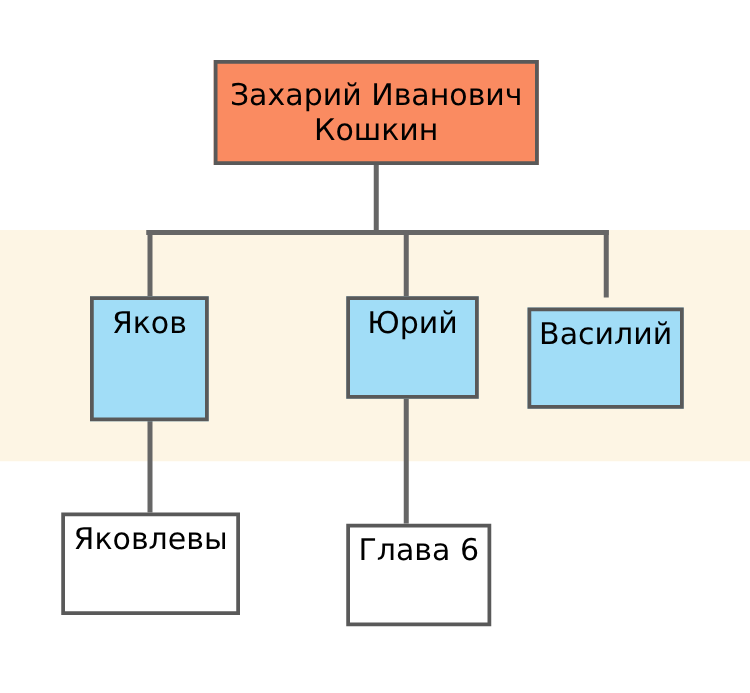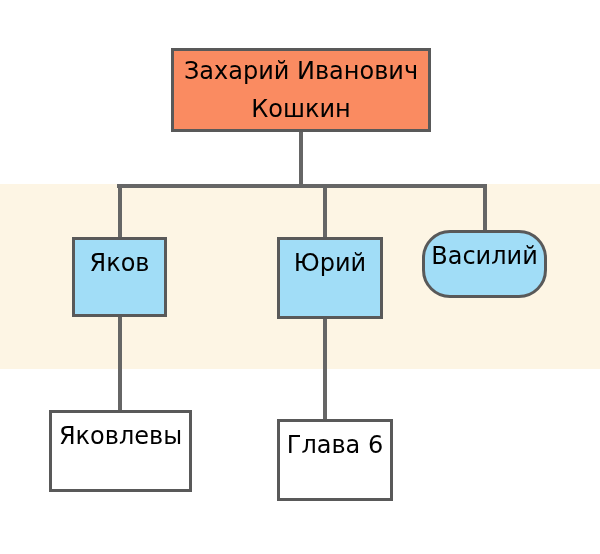--- a/index.html
+++ b/index.html
@@ -29,37 +29,37 @@
     background: var(--connector, #666666);
   }
   .node {
     position: absolute;
     box-sizing: border-box;
     border: 3px solid var(--border, #595959);
     display: flex;
     justify-content: center;
     text-align: center;
     font-size: 24px;
-    line-height: 38px;
+    line-height: 28px;
   }
   .node-root {
     left: 171px; top: 48px;
     width: 260px; height: 84px;
     background: var(--root-fill, #FA8B61);
     align-items: center;
     padding: 0 2px;
   }
   .node-child {
     background: var(--child-fill, #A1DDF7);
     align-items: flex-start;
     padding-top: 4px;
   }
-  .node-child-0 { left: 72px;  top: 237px; width: 95px;  height: 80px; }
+  .node-child-0 { left: 72px;  top: 237px; width: 95px;  height: 100px; }
   .node-child-1 { left: 277px; top: 237px; width: 106px;  height: 82px; }
-  .node-child-2 { left: 422px; top: 230px; width: 125px; height: 68px; border-radius: 28px; }
+  .node-child-2 { left: 422px; top: 246px; width: 125px; height: 81px; }
   .node-leaf {
     background: var(--leaf-fill, #FFFFFF);
     align-items: flex-start;
     padding-top: 4px;
   }
   .node-leaf-0 { left: 49px;  top: 410px; width: 143px; height: 82px; }
   .node-leaf-1 { left: 277px; top: 419px; width: 116px; height: 82px; }
 
   .conn-root-stem   { left: 299px; top: 132px; width: 4px;   height: 56px; }
   .conn-rail        { left: 117px; top: 184px; width: 370px; height: 4px;  }

